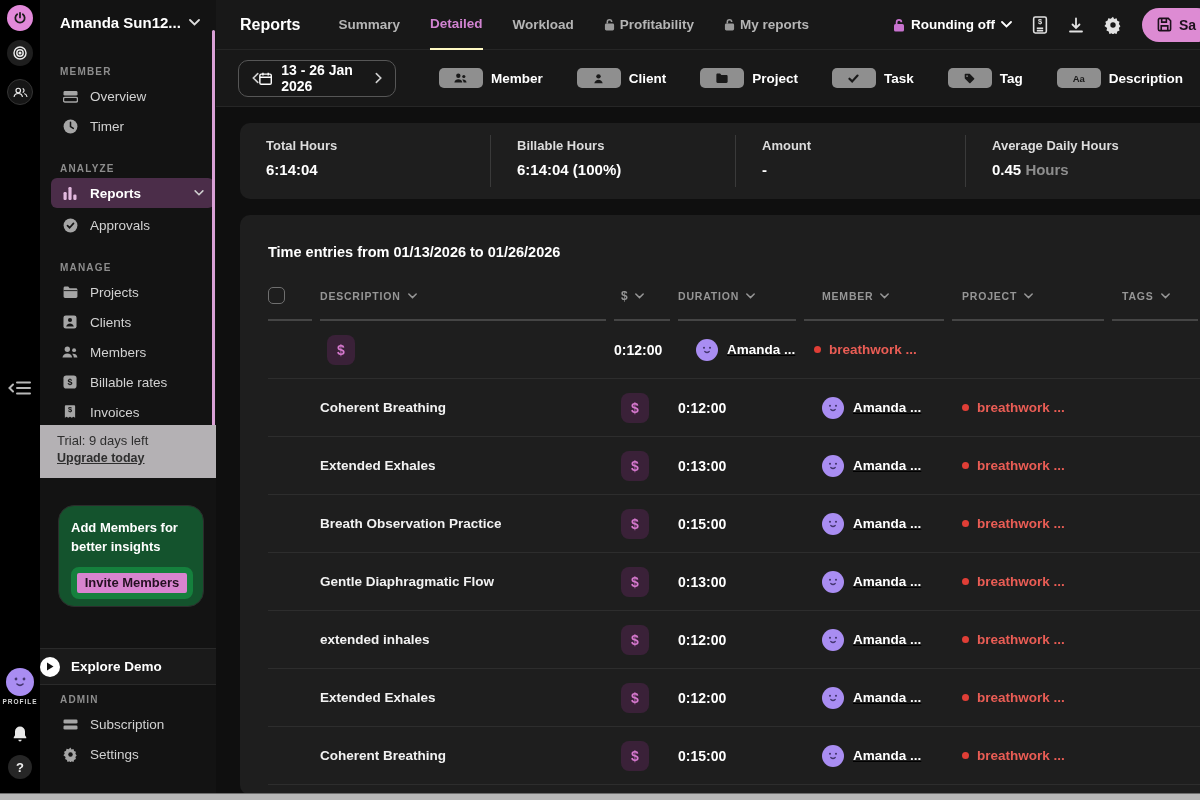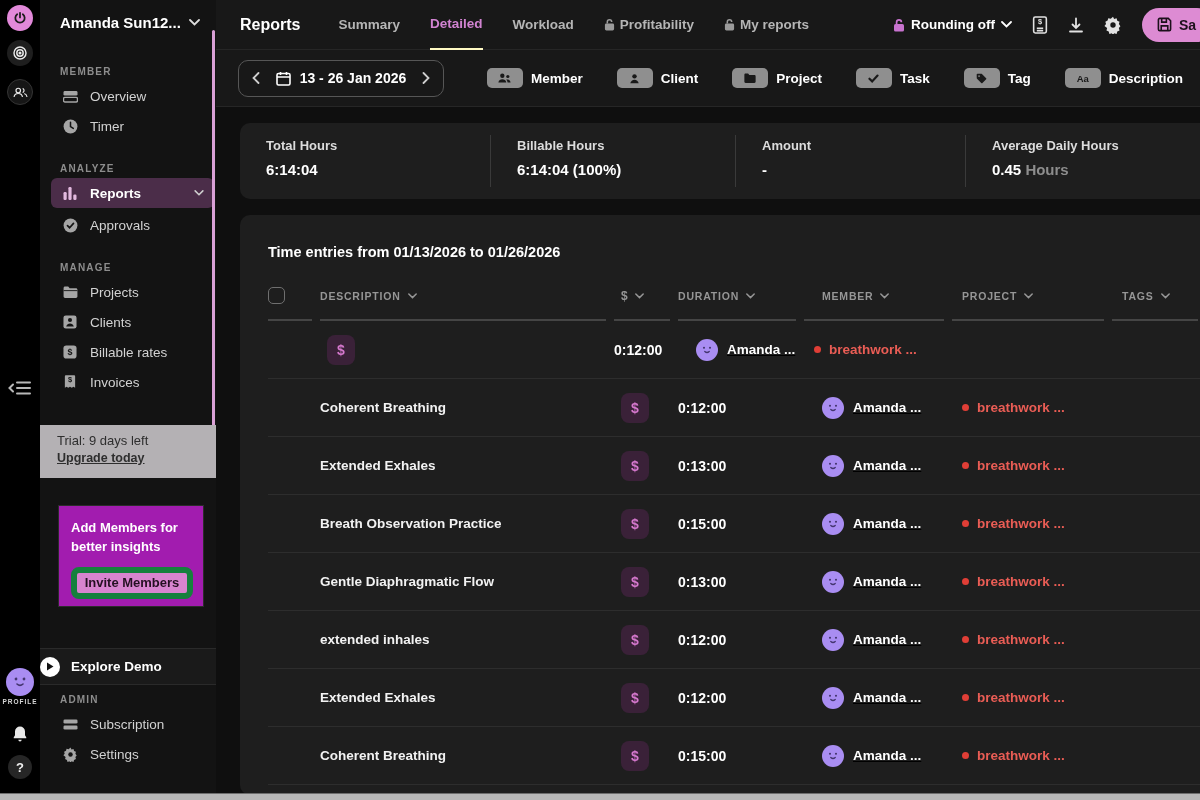--- a/index.html
+++ b/index.html
@@ -36,22 +36,22 @@
     color:#d2d2d2; font-size:13.5px; }
   .sb-item .sb-ic { width:16px; display:flex; justify-content:center; color:#a5a5a5; }
   .sb-item.active { background:#4b2d49; border-radius:6px; margin:2px 2px 2px 11px; padding-left:11px;
     color:#fff; font-weight:700; }
   .sb-item.active .sb-ic { color:#e3b9df; }
   .sb-item .sb-chev { margin-left:auto; color:#cfcfcf; }
   .trial { position:absolute; left:0; top:425px; width:176px; height:53px; background:#b4b1b4;
     padding:8px 0 0 17px; color:#2e2e2e; }
   .trial-text { font-size:13px; }
   .trial-link { font-size:12.5px; font-weight:700; text-decoration:underline; margin-top:3px; color:#2e2e2e; }
-  .promo { position:absolute; left:18px; top:505px; width:146px; height:102px; background:#a21caf;
-    border:1px solid #2c2c2c; border-radius:0; padding:13px 12px; }
+  .promo { position:absolute; left:18px; top:505px; width:146px; height:102px; background:#14532d;
+    border:1px solid #2c2c2c; border-radius:16px; padding:13px 12px; }
   .promo-text { color:#fff; font-weight:700; font-size:13px; line-height:1.45; }
   .promo-btn { margin-top:10px; width:122px; height:32px; background:#d884cf; border:6px solid #15803d;
     border-radius:8px; color:#251022; font-weight:700; font-size:13px;
     display:flex; align-items:center; justify-content:center; }
   .explore { position:absolute; left:0; top:648px; width:176px; height:37px; background:#1a1a1a;
     border-top:1px solid #2a2a2a; border-bottom:1px solid #2a2a2a;
     display:flex; align-items:center; gap:11px; }
   .explore-ic { width:20px; height:20px; border-radius:50%; background:#fff; color:#111;
     display:flex; align-items:center; justify-content:center; font-size:9px; }
   .explore-label { color:#fff; font-weight:700; font-size:13.5px; }
@@ -73,21 +73,21 @@
     gap:7px; padding:0 18px 0 15px; color:#1c101b; font-weight:700; font-size:14px; margin-right:-14px; }
 
   .filterbar { position:absolute; left:0; top:50px; width:100%; height:57px; background:#181818;
     border-bottom:1px solid #262626; display:flex; align-items:center; padding-left:22px; }
   .datepill { width:318px; height:37px; border:1px solid #565656; border-radius:10px;
     display:flex; align-items:center; justify-content:space-between; padding:0 13px; }
   .date-mid { display:flex; align-items:center; gap:9px; color:#fff; font-weight:700; font-size:14px; }
   .fbtns { display:flex; align-items:center; margin-left:26px; }
   .fbtn { display:flex; align-items:center; gap:8px; color:#fff; font-weight:700; font-size:13.5px;
     padding:0 17px; }
-  .fic { width:36px; height:20px; border-radius:5px; background:#8f8f8f; color:#191919;
+  .fic { width:44px; height:20px; border-radius:5px; background:#8f8f8f; color:#191919;
     display:flex; align-items:center; justify-content:center; font-weight:700; }
 
   .stats-panel { position:absolute; left:24px; top:123px; width:974px; height:76px;
     background:#1e1e1e; border-radius:10px; display:flex; }
   .stat { padding:15px 0 0 26px; }
   .stat + .stat { border-left:1px solid #3a3a3a; margin:12px 0; padding-top:3px; }
   .stat-label { color:#dcdcdc; font-weight:700; font-size:13px; }
   .stat-value { color:#fff; font-weight:700; font-size:15px; margin-top:8px; }
   .stat-suffix { color:#8d8d8d; font-weight:700; }
   .stat.s1 { width:250px; } .stat.s2 { width:245px; } .stat.s3 { width:230px; } .stat.s4 { flex:1; }
@@ -239,20 +239,31 @@
           <svg width="14" height="14" viewBox="0 0 15 15">
             <rect x="0.5" y="0.5" width="14" height="14" rx="2.5" fill="currentColor"></rect>
             <circle cx="7.5" cy="5.4" r="2.2" fill="#131313"></circle>
             <path d="M3.4 12.4c.6-2.2 2.2-3.2 4.1-3.2s3.5 1 4.1 3.2z" fill="#131313"></path>
           </svg>
         </span>
       <span>Clients</span>
     </div>
     <div class="sb-item">
       <span class="sb-ic">
+          <svg width="16" height="12" viewBox="0 0 18 13" fill="currentColor">
+            <circle cx="6" cy="3.4" r="3"></circle>
+            <path d="M0.5 12.6c.5-3 2.7-4.4 5.5-4.4s5 1.4 5.5 4.4z"></path>
+            <circle cx="13.6" cy="4.4" r="2.2"></circle>
+            <path d="M12.6 8.6c2.4 0 4.3 1.2 4.8 4h-4.1c-.2-1.7-.9-3-2-4z"></path>
+          </svg>
+        </span>
+      <span>Members</span>
+    </div>
+    <div class="sb-item">
+      <span class="sb-ic">
           <svg width="14" height="14" viewBox="0 0 15 15">
             <rect x="0.5" y="0.5" width="14" height="14" rx="3" fill="currentColor"></rect>
             <text x="7.5" y="11" text-anchor="middle" font-size="9.5" font-weight="bold" fill="#131313" font-family="Liberation Sans, sans-serif">$</text>
           </svg>
         </span>
       <span>Billable rates</span>
     </div>
     <div class="sb-item">
       <span class="sb-ic">
           <svg width="12" height="14" viewBox="0 0 12 15" fill="currentColor">

